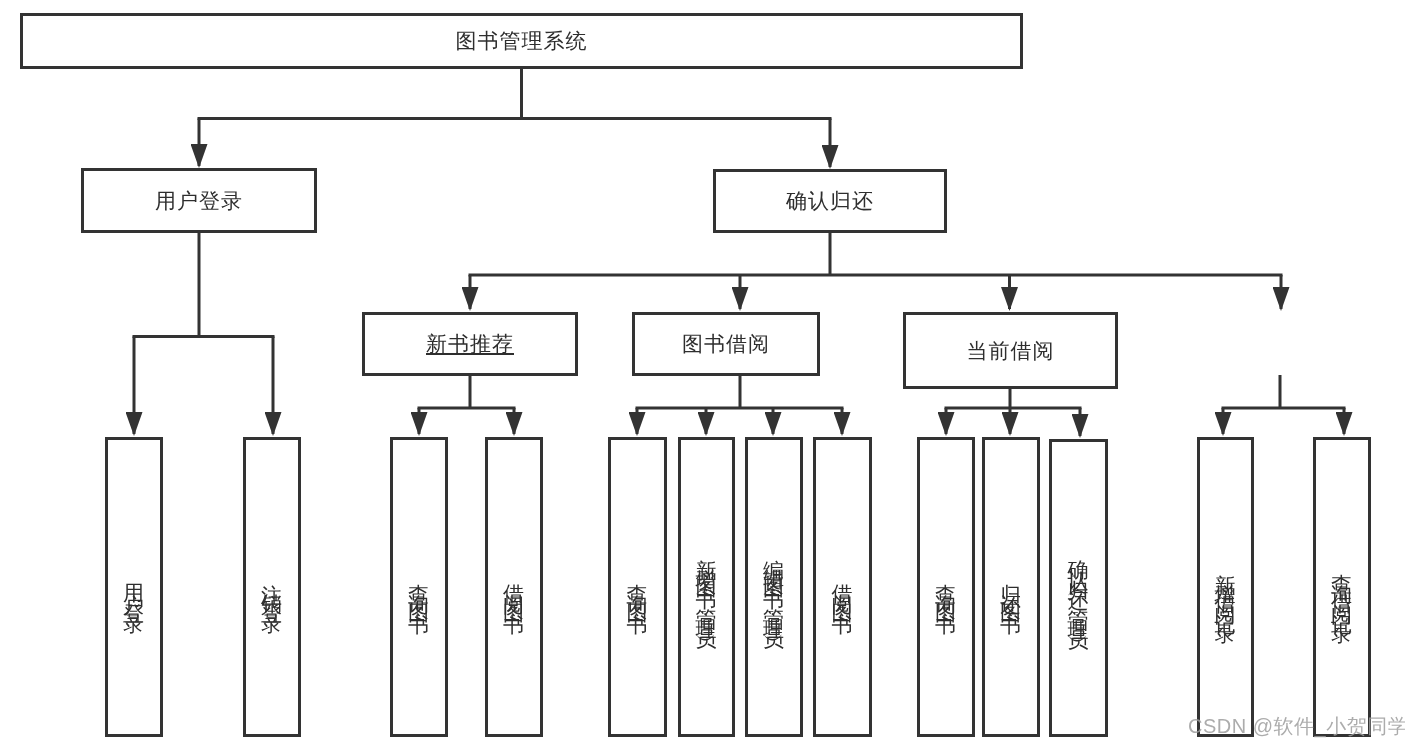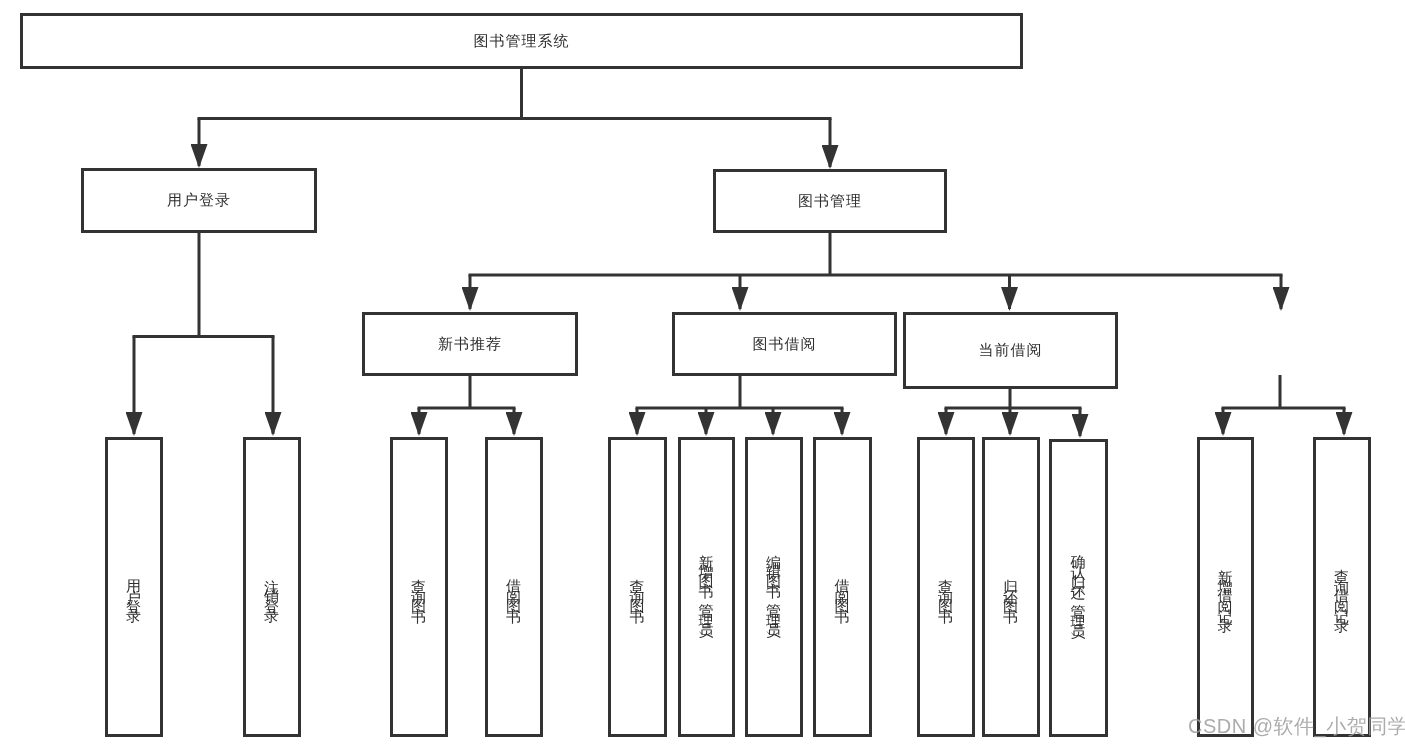--- a/index.html
+++ b/index.html
@@ -23,21 +23,21 @@
   }
   .node {
     position: absolute;
     box-sizing: border-box;
     background: #ffffff;
     border: 3px solid #333333;
     display: flex;
     align-items: center;
     justify-content: center;
     color: #2e2e2e;
-    font-size: 15px;
+    font-size: 21px;
     letter-spacing: 1px;
     z-index: 2;
     white-space: nowrap;
   }
   .leaf span {
     writing-mode: vertical-rl;
     text-orientation: mixed;
     letter-spacing: 10px;
     line-height: 1;
     white-space: nowrap;
@@ -108,27 +108,27 @@
   </svg>
 
   <div class="node" style="left:20px; top:13px; width:1003px; height:56px;">
     <span>图书管理系统</span>
   </div>
 
   <div class="node" style="left:81px; top:168px; width:236px; height:65px;">
     <span>用户登录</span>
   </div>
   <div class="node" style="left:713px; top:169px; width:234px; height:64px;">
-    <span>图书管理</span>
+    <span>确认归还</span>
   </div>
 
-  <div class="node" style="left:362px; top:312px; width:216px; height:64px;">
+  <div class="node" style="left:362px; top:312px; width:216px; height:64px;text-decoration:underline;">
     <span>新书推荐</span>
   </div>
-  <div class="node" style="left:632px; top:312px; width:225px; height:64px;margin-left:40px;">
+  <div class="node" style="left:632px; top:312px; width:188px; height:64px;">
     <span>图书借阅</span>
   </div>
   <div class="node" style="left:903px; top:312px; width:215px; height:77px;">
     <span>当前借阅</span>
   </div>
 
   <div class="node leaf" style="left:105px; top:437px; width:58px; height:300px;">
     <span>用户登录</span>
   </div>
   <div class="node leaf" style="left:243px; top:437px; width:58px; height:300px;">

